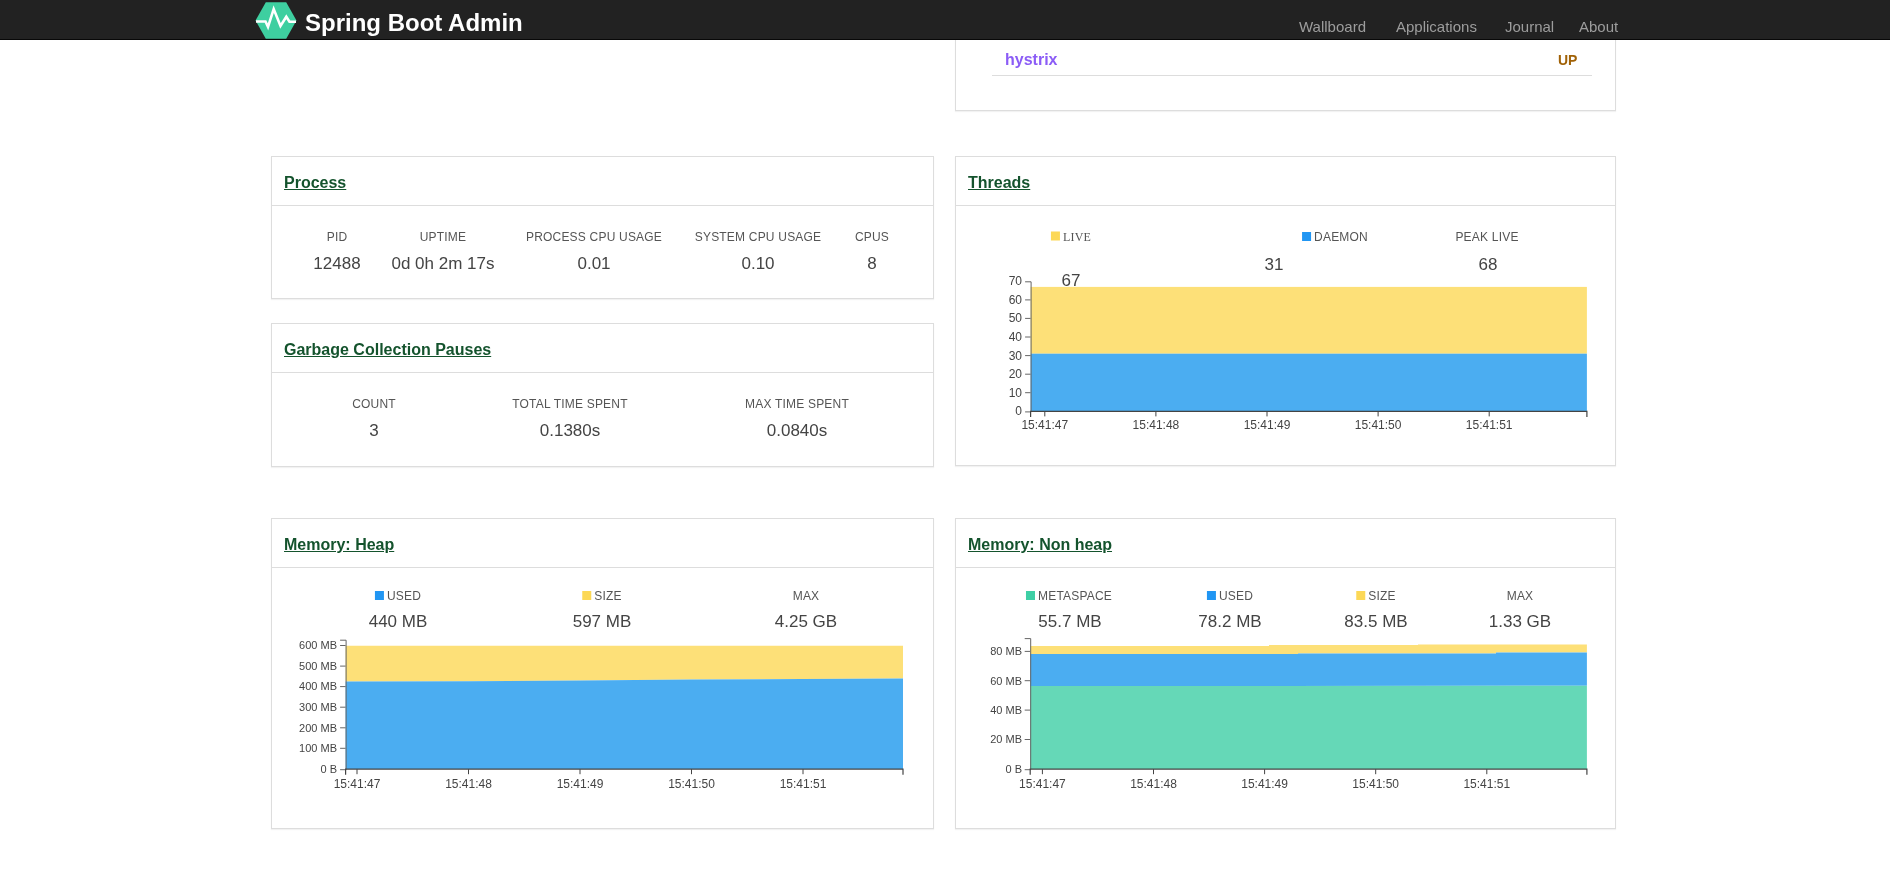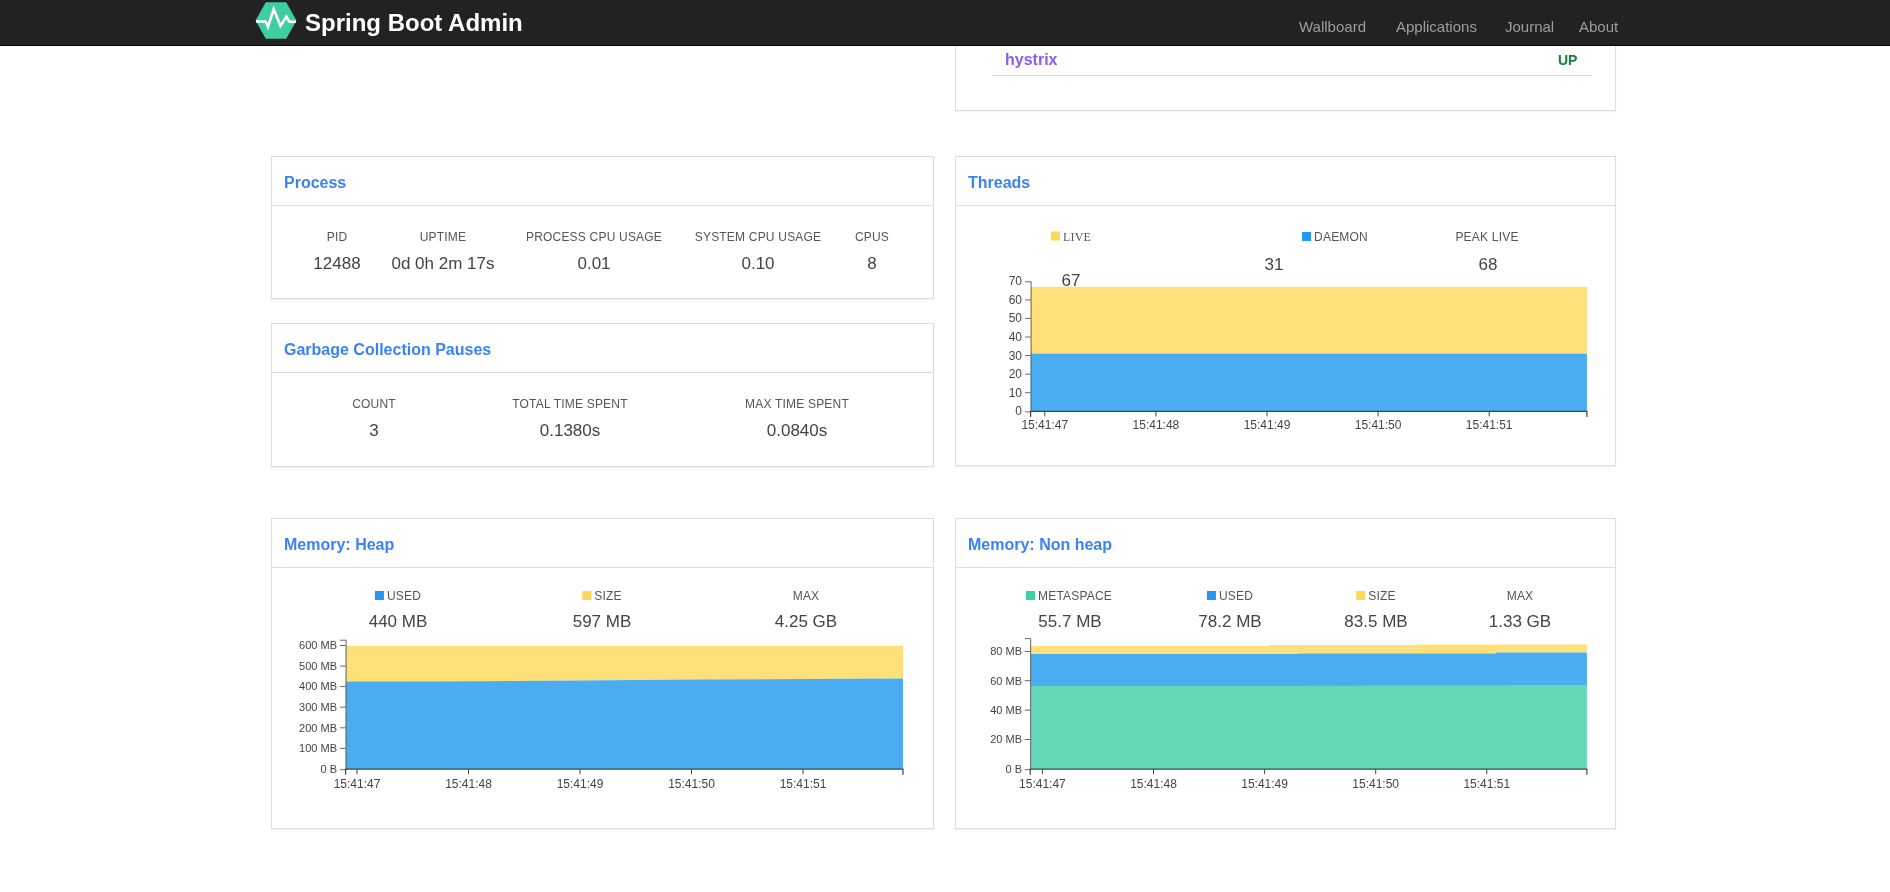--- a/index.html
+++ b/index.html
@@ -1,29 +1,29 @@
 <!DOCTYPE html>
 <html><head>
 <meta charset="utf-8">
 <style>
   * { margin:0; padding:0; box-sizing:border-box; }
   html,body { width:1890px; height:892px; background:#fff; overflow:hidden;
     font-family:"Liberation Sans", sans-serif; position:relative; }
-  .nav { position:absolute; left:0; top:0; width:1890px; height:46px;
+  .nav { position:absolute; left:0; top:0; width:1890px; height:40px;
     background:#222; border-bottom:1px solid #080808; z-index:10;text-align:right; }
   .brand-logo { position:absolute; left:255px; top:2px; }
   .brand-text { position:absolute; left:305px; top:0; height:46px; line-height:45px;
     color:#fff; font-size:24px; font-weight:bold; }
   .navlink { position:absolute; top:4px; height:46px; line-height:45px;
     color:#9d9d9d; font-size:15px; }
   .panel { position:absolute; background:#fff; border:1px solid #ddd;
     box-shadow:0 1px 1px rgba(0,0,0,0.05); }
   .phead { position:absolute; left:0; top:0; width:100%; height:49px;
-    border-bottom:1px solid #ddd; font-size:16px; font-weight:bold; color:#3b82f6;
-    line-height:52px; padding-left:12px; }
+    border-bottom:1px solid #ddd; font-size:16px; font-weight:bold; color:#14532d;
+    line-height:52px; padding-left:12px;text-decoration:underline; }
   .lab { position:absolute; transform:translate(-50%,-50%); font-size:12px;
     color:#555; white-space:nowrap; letter-spacing:0.2px; }
   .val { position:absolute; transform:translate(-50%,-50%); font-size:17px;
     color:#444; white-space:nowrap; }
   .sq { display:inline-block; width:9px; height:9px; margin-right:3px;
     position:relative; top:0px; }
   svg.charts { position:absolute; left:0; top:0; z-index:5; }
   .cht { font-size:12px; font-family:"Liberation Sans",sans-serif; fill:#444; }
   .chty { font-size:11px; font-family:"Liberation Sans",sans-serif; fill:#444; }
 </style>
@@ -37,21 +37,21 @@
   </svg>
   <div class="brand-text">Spring Boot Admin</div>
   <div class="navlink" style="left:1299px;">Wallboard</div>
   <div class="navlink" style="left:1396px;">Applications</div>
   <div class="navlink" style="left:1505px;">Journal</div>
   <div class="navlink" style="left:1579px;">About</div>
 </div>
 
 <div class="panel" style="left:955px; top:-10px; width:661px; height:121px;"></div>
 <div style="position:absolute; left:1005px; top:46px; height:29px; line-height:28px; font-size:16px; font-weight:bold; color:#8b5cf6; z-index:6;">hystrix</div>
-<div style="position:absolute; left:1558px; top:46px; height:29px; line-height:28px; font-size:14px; font-weight:bold; color:#15803d; z-index:6;">UP</div>
+<div style="position:absolute; left:1558px; top:46px; height:29px; line-height:28px; font-size:14px; font-weight:bold; color:#a16207; z-index:6;">UP</div>
 <div style="position:absolute; left:992px; top:75px; width:600px; height:1px; background:#ddd; z-index:6;"></div>
 
 <div class="panel" style="left:271px; top:156px; width:663px; height:143px;">
   <div class="phead">Process</div>
 </div>
 <div class="lab" style="left:337px; top:237px;">PID</div>
 <div class="lab" style="left:443px; top:237px;">UPTIME</div>
 <div class="lab" style="left:594px; top:237px;">PROCESS CPU USAGE</div>
 <div class="lab" style="left:758px; top:237px;">SYSTEM CPU USAGE</div>
 <div class="lab" style="left:872px; top:237px;">CPUS</div>

